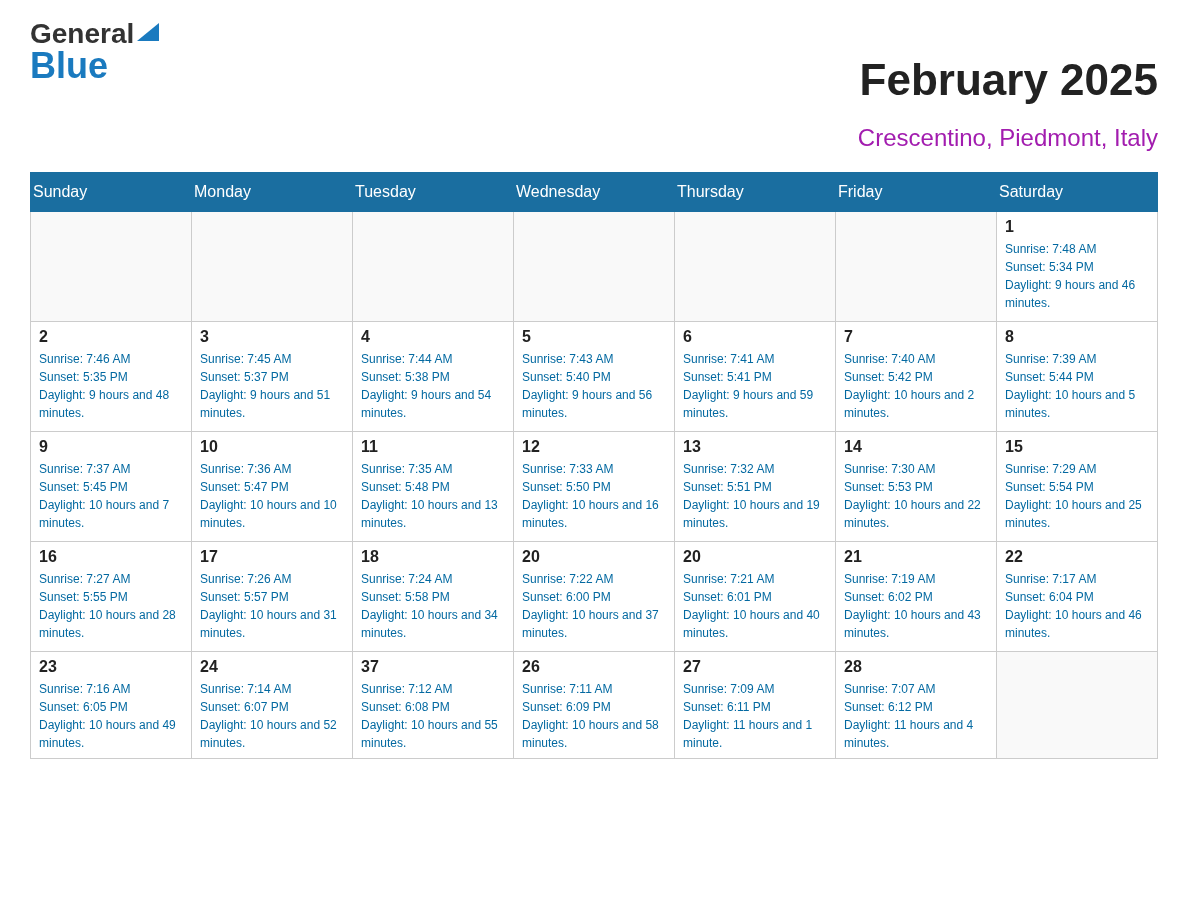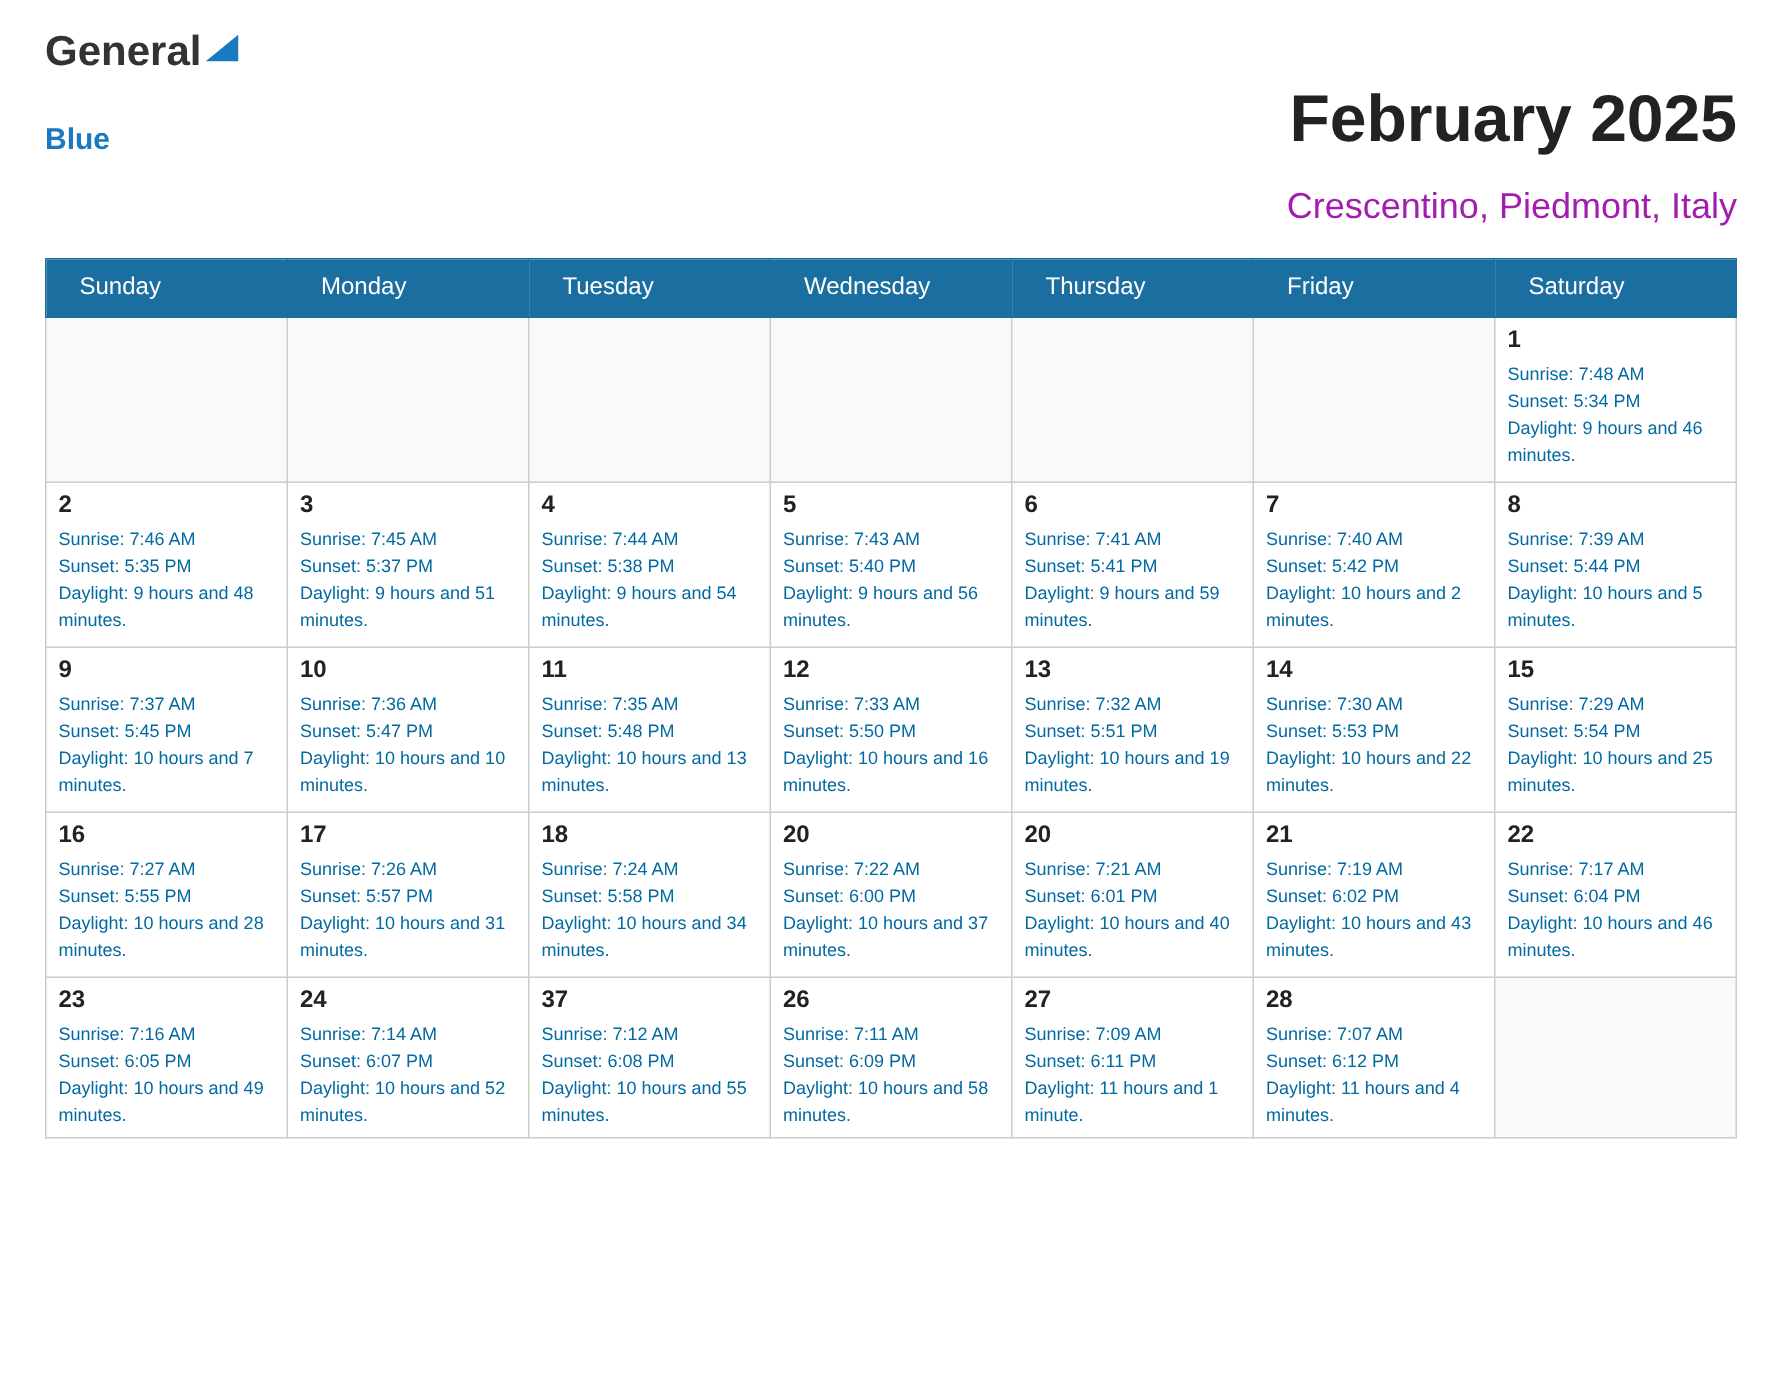--- a/index.html
+++ b/index.html
@@ -21,25 +21,24 @@
       flex-direction: column;
       align-items: flex-start;
     }
     .logo-text-general {
       font-size: 28px;
       font-weight: bold;
       color: #333;
       line-height: 1;
     }
     .logo-text-blue {
-      font-size: 20px;
+      font-size: 36px;
       font-weight: bold;
       color: #1a7abf;
       line-height: 1;
-      margin-top: 35px;
     }
     .title-section {
       text-align: right;
     }
     .month-title {
       font-size: 44px;
       font-weight: bold;
       color: #222;
       line-height: 1.1;
       margin-top: 36px;
@@ -50,21 +49,21 @@
       margin-top: 20px;
     }
     .calendar {
       width: 100%;
       border-collapse: collapse;
       border: 1px solid #ccc;
     }
     .calendar th {
       background: #1a6ea0;
       color: #fff;
-      padding: 10px 22px;
+      padding: 10px 2px;
       font-size: 16px;
       font-weight: normal;
       text-align: left;
       border: 1px solid #1a6ea0;
     }
     .calendar td {
       vertical-align: top;
       border: 1px solid #ccc;
       padding: 6px 8px;
       width: 14.28%;

